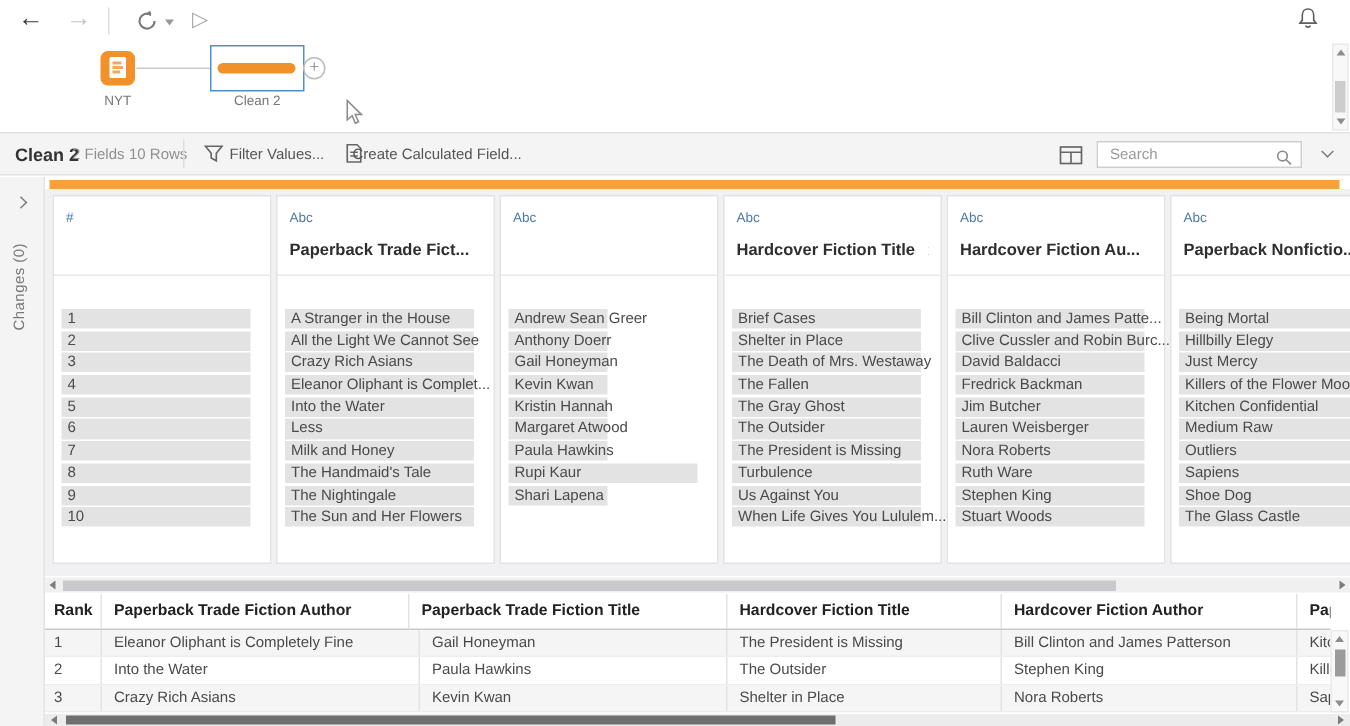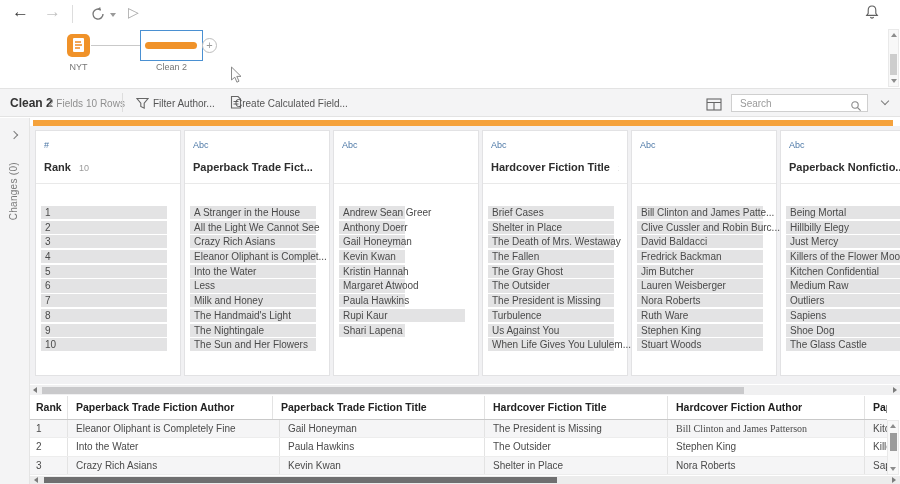--- a/index.html
+++ b/index.html
@@ -160,21 +160,21 @@
   <div class="step-header">
     <span class="sh-title">Clean 2</span>
     <span class="sh-meta" style="left:48px;">2 Fields</span>
     <span class="sh-meta" style="left:86px;">10 Rows</span>
     <span class="sh-sep"></span>
     <span class="sh-icon" style="left:136px; top:7px;">
       <svg width="13" height="13">
           <path d="M1 1.5 H12 L8.2 6.2 V11.2 L4.8 9.4 V6.2 Z" fill="none" stroke="#666" stroke-width="1.1"></path>
         </svg>
     </span>
-    <span class="sh-btn-label" style="left:153px;">Filter Author...</span>
+    <span class="sh-btn-label" style="left:153px;">Filter Values...</span>
     <span class="sh-icon" style="left:230px; top:6px;">
       <svg width="12" height="15">
           <path d="M1.5 1.5 H8 L10.5 4 V13 H1.5 Z" fill="none" stroke="#666" stroke-width="1.1"></path>
           <path d="M3.5 6.5 H8.5 M3.5 9 H8.5" stroke="#666" stroke-width="1"></path>
         </svg>
     </span>
     <span class="sh-btn-label" style="left:235px;">Create Calculated Field...</span>
     <span class="sh-icon" style="left:706px; top:8px;">
       <svg width="16" height="13">
           <rect x="1" y="1" width="14" height="11" fill="none" stroke="#666" stroke-width="1.1"></rect>
@@ -197,21 +197,20 @@
     <span class="chev chev-right strip-chev"></span>
     <span class="changes-label">Changes (0)</span>
   </div>
 
   <div class="orange-band" style="background: rgb(245, 162, 60);"></div>
   <div class="profile">
     <div class="cards-row">
         <div class="card">
           <div class="card-head">
             <div class="card-type">#</div>
-            <div class="card-name-row"><span class="card-name">Rank</span><span class="card-count">10</span></div>
           </div>
           <div class="card-vals">
             <div class="val-row">
               <div class="val-bar" style="width: 100%;"></div>
               <div class="val-text">1</div>
             </div>
             <div class="val-row">
               <div class="val-bar" style="width: 100%;"></div>
               <div class="val-text">2</div>
             </div>
@@ -278,21 +277,21 @@
             <div class="val-row">
               <div class="val-bar" style="width: 100%;"></div>
               <div class="val-text">Less</div>
             </div>
             <div class="val-row">
               <div class="val-bar" style="width: 100%;"></div>
               <div class="val-text">Milk and Honey</div>
             </div>
             <div class="val-row">
               <div class="val-bar" style="width: 100%;"></div>
-              <div class="val-text">The Handmaid's Light</div>
+              <div class="val-text">The Handmaid's Tale</div>
             </div>
             <div class="val-row">
               <div class="val-bar" style="width: 100%;"></div>
               <div class="val-text">The Nightingale</div>
             </div>
             <div class="val-row">
               <div class="val-bar" style="width: 100%;"></div>
               <div class="val-text">The Sun and Her Flowers</div>
             </div>
           </div>
@@ -384,20 +383,21 @@
             </div>
             <div class="val-row">
               <div class="val-bar" style="width: 100%;"></div>
               <div class="val-text">When Life Gives You Lululem...</div>
             </div>
           </div>
         </div>
         <div class="card">
           <div class="card-head">
             <div class="card-type">Abc</div>
+            <div class="card-name-row"><span class="card-name">Hardcover Fiction Au...</span></div>
           </div>
           <div class="card-vals">
             <div class="val-row">
               <div class="val-bar" style="width: 100%;"></div>
               <div class="val-text">Bill Clinton and James Patte...</div>
             </div>
             <div class="val-row">
               <div class="val-bar" style="width: 100%;"></div>
               <div class="val-text">Clive Cussler and Robin Burc...</div>
             </div>
@@ -498,21 +498,21 @@
         <div class="g-cell c1" style="width: 212px;">Paperback Trade Fiction Title</div>
         <div class="g-cell c3" style="width: 183px;">Hardcover Fiction Title</div>
         <div class="g-cell c4" style="width: 197px;">Hardcover Fiction Author</div>
         <div class="g-cell c5" style="width: 60px;">Paperb</div>
       </div>
       <div class="g-row g-data stripe">
         <div class="g-cell c0" style="width: 38px;">1</div>
         <div class="g-cell c1" style="width: 212px;">Eleanor Oliphant is Completely Fine</div>
         <div class="g-cell c2" style="width: 205px;">Gail Honeyman</div>
         <div class="g-cell c3" style="width: 183px;">The President is Missing</div>
-        <div class="g-cell c4" style="width: 197px; font-family: Liberation Serif, serif;">Bill Clinton and James Patterson</div>
+        <div class="g-cell c4" style="width: 197px;">Bill Clinton and James Patterson</div>
         <div class="g-cell c5" style="width: 60px;">Kitch</div>
       </div>
       <div class="g-row g-data">
         <div class="g-cell c0" style="width: 38px;">2</div>
         <div class="g-cell c1" style="width: 212px;">Into the Water</div>
         <div class="g-cell c2" style="width: 205px;">Paula Hawkins</div>
         <div class="g-cell c3" style="width: 183px;">The Outsider</div>
         <div class="g-cell c4" style="width: 197px;">Stephen King</div>
         <div class="g-cell c5" style="width: 60px;">Killer</div>
       </div>

